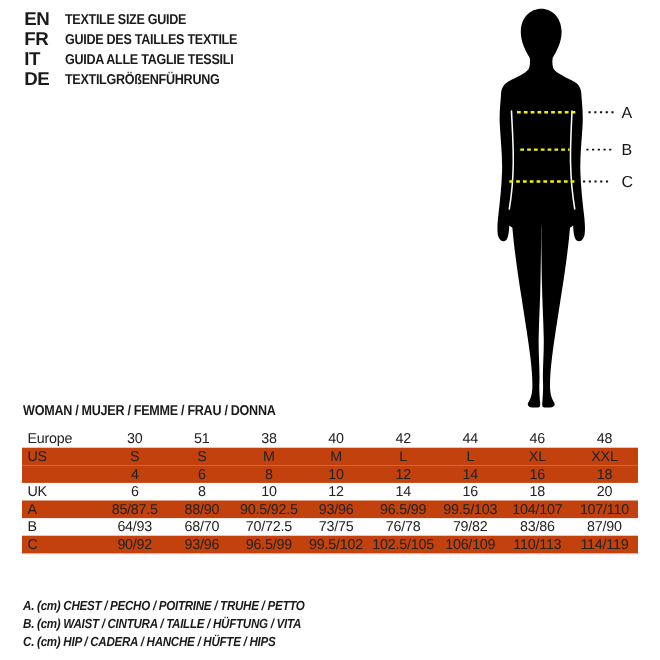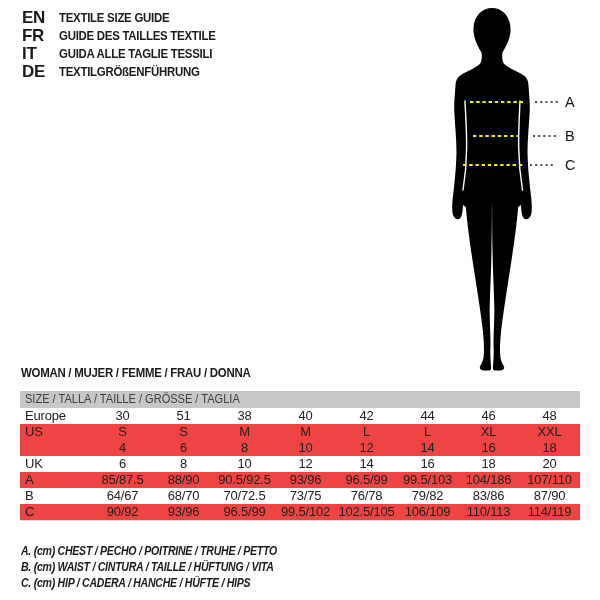--- a/index.html
+++ b/index.html
@@ -19,21 +19,21 @@
   .measure-label{font-size:14.5px;fill:#141414;font-family:"Liberation Sans",sans-serif;}
   
   .woman-title{position:absolute;left:21px;top:365px;font-size:13px;font-weight:700;
     letter-spacing:-0.3px;transform:scaleX(0.88);transform-origin:0 0;white-space:nowrap;}
   
   .size-table{position:absolute;left:20px;top:391px;width:560px;border-bottom:1px solid #dcdcdc;}
   .thead{height:17px;line-height:17px;background:#c7c7c7;color:#3d3d3d;
     font-size:12px;padding-left:5px;}
   .thead span{display:inline-block;transform:scaleX(0.92);transform-origin:0 50%;white-space:nowrap;}
   .trow{display:flex;height:16px;line-height:16px;font-size:13px;letter-spacing:-0.2px;color:#222;}
-  .trow.shaded{background:#ef4444;}
+  .trow.shaded{background:#c2410c;}
   .tlabel{width:72px;padding-left:5px;text-align:left;box-sizing:border-box;}
   .tcell{flex:1;text-align:center;white-space:nowrap;}
   
   .legend{position:absolute;left:21px;top:543px;font-style:italic;}
   .legend-line{height:16px;line-height:16px;font-size:12px;font-weight:700;letter-spacing:-0.3px;
     transform:scaleX(0.88);transform-origin:0 50%;white-space:nowrap;}
 </style>
 </head>
 <body>
 
@@ -120,23 +120,20 @@
 
     <text class="measure-label" x="133" y="103">A</text>
     <text class="measure-label" x="133" y="137">B</text>
     <text class="measure-label" x="133" y="166">C</text>
   </svg>
 </div>
 
 <div class="woman-title">WOMAN / MUJER / FEMME / FRAU / DONNA</div>
 
 <div class="size-table">
-  <div class="thead">
-    <span>SIZE / TALLA / TAILLE / GRÖSSE / TAGLIA</span>
-  </div>
   <div id="table-body">
       <div class="trow">
         <div class="tlabel">Europe</div>
         <div class="tcell">30</div>
         <div class="tcell">51</div>
         <div class="tcell">38</div>
         <div class="tcell">40</div>
         <div class="tcell">42</div>
         <div class="tcell">44</div>
         <div class="tcell">46</div>
@@ -176,26 +173,26 @@
         <div class="tcell">20</div>
       </div>
       <div class="trow shaded">
         <div class="tlabel">A</div>
         <div class="tcell">85/87.5</div>
         <div class="tcell">88/90</div>
         <div class="tcell">90.5/92.5</div>
         <div class="tcell">93/96</div>
         <div class="tcell">96.5/99</div>
         <div class="tcell">99.5/103</div>
-        <div class="tcell">104/186</div>
+        <div class="tcell">104/107</div>
         <div class="tcell">107/110</div>
       </div>
       <div class="trow">
         <div class="tlabel">B</div>
-        <div class="tcell">64/67</div>
+        <div class="tcell">64/93</div>
         <div class="tcell">68/70</div>
         <div class="tcell">70/72.5</div>
         <div class="tcell">73/75</div>
         <div class="tcell">76/78</div>
         <div class="tcell">79/82</div>
         <div class="tcell">83/86</div>
         <div class="tcell">87/90</div>
       </div>
       <div class="trow shaded">
         <div class="tlabel">C</div>

